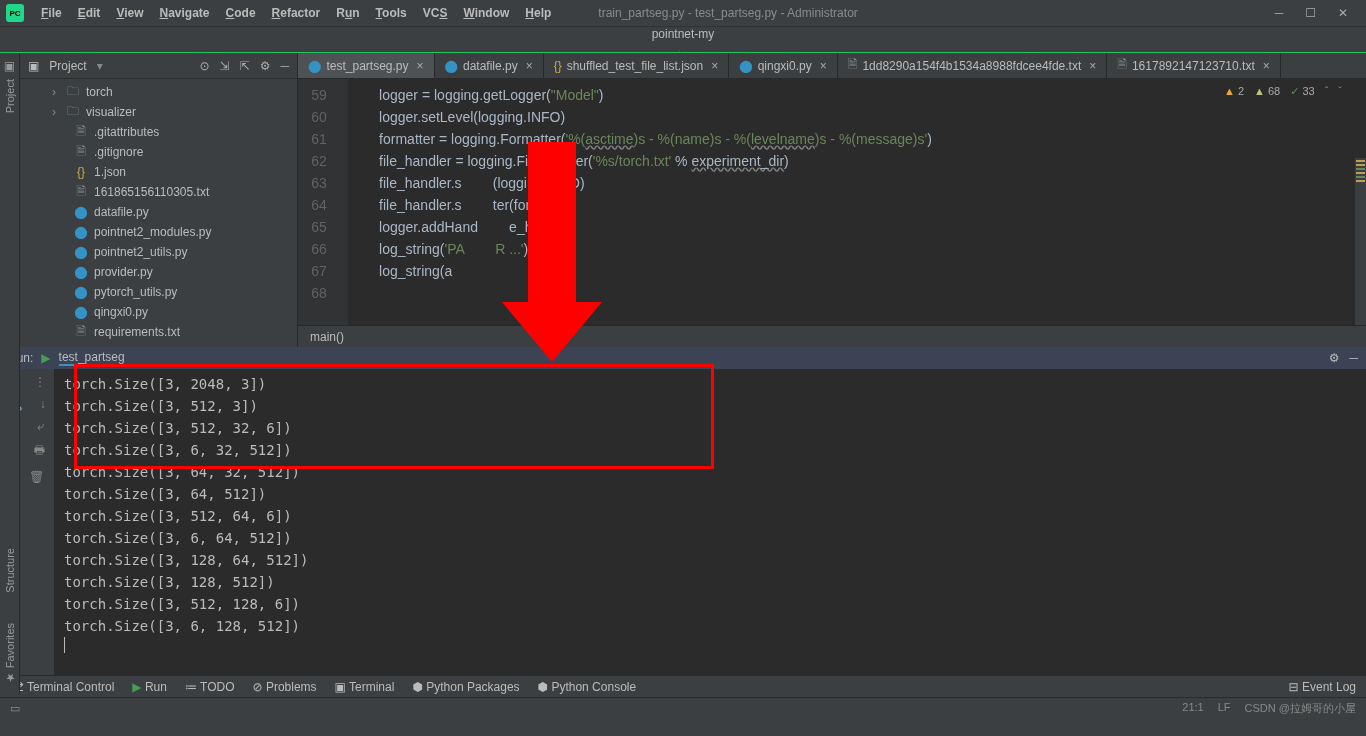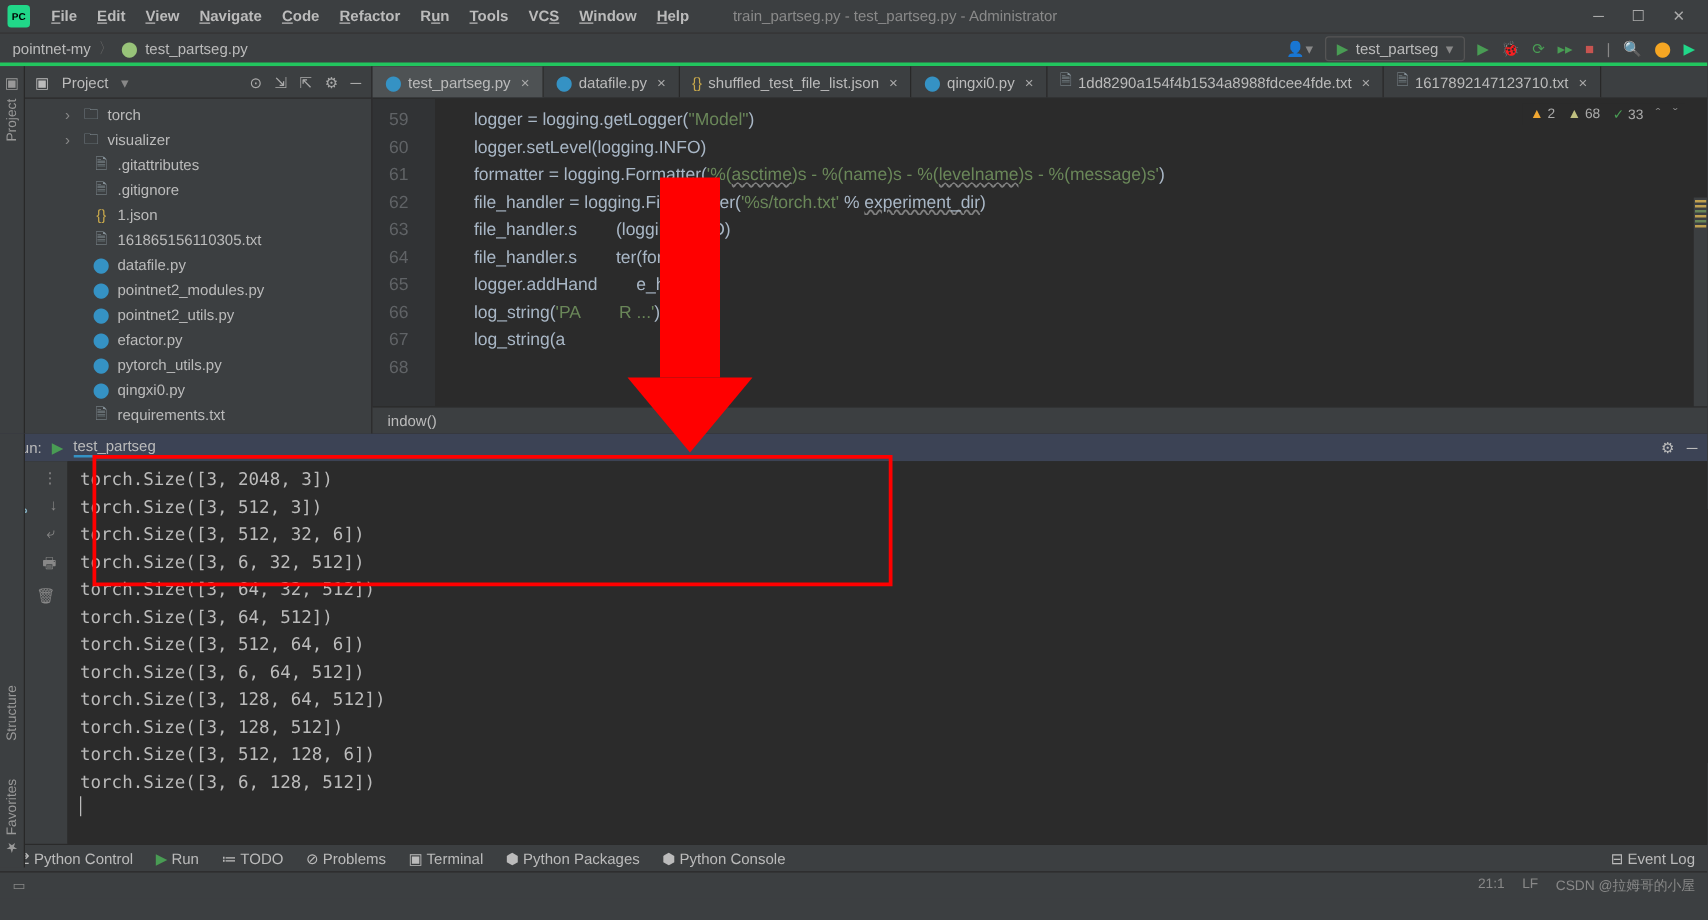--- a/index.html
+++ b/index.html
@@ -3,23 +3,23 @@
 <meta charset="utf-8">
 <style>
 * { margin:0; padding:0; box-sizing:border-box; font-family:"Segoe UI",Arial,sans-serif; }
 body { background:#3c3f41; color:#bbbbbb; width:1366px; height:736px; overflow:hidden; position:relative; font-size:12px; }
 .titlebar { height:27px; background:#3c3f41; display:flex; align-items:center; padding:0 6px; border-bottom:1px solid #323232; }
 .titlebar .logo { width:18px; height:18px; background:#21d789; border-radius:3px; margin-right:10px; position:relative; display:flex; align-items:center; justify-content:center; }
 .titlebar .logo::after { content:"PC"; font-size:8px; color:#000; font-weight:bold; }
 .menu { display:flex; gap:2px;font-weight:bold; }
 .menu span { padding:3px 7px; cursor:default; }
 .menu span u { text-decoration:underline; }
-.titlebar .title { margin-left:28px; color:#8a8a8a; }
+.titlebar .title { margin-left:40px; color:#8a8a8a; }
 .titlebar .wincontrols { margin-left:auto; display:flex; gap:22px; color:#aaa; padding-right:12px; }
-.navbar { height:26px; background:#3c3f41; border-bottom:3px solid #22c55e; display:flex; align-items:center; padding:0 10px; gap:6px; }
+.navbar { height:26px; background:#3c3f41; border-bottom:1px solid #22c55e; display:flex; align-items:center; padding:0 10px; gap:6px;flex-direction:column; }
 .navbar .crumb { color:#bbb; }
 .navbar .chev { color:#666; }
 .navbar .right { margin-left:auto; display:flex; align-items:center; gap:10px; }
 .cfgselect { background:#3c3f41; border:1px solid #555; padding:2px 8px; border-radius:3px; display:flex; align-items:center; gap:6px; }
 .icon { display:inline-block; }
 .icon-py { color:#98c379; }
 .main { display:flex; height:294px; }
 .leftrail { width:20px; background:#3c3f41; border-right:1px solid #282828; display:flex; flex-direction:column; align-items:center; color:#999; padding-top:6px; }
 .leftrail .v { writing-mode:vertical-rl; transform:rotate(180deg); margin-top:6px; font-size:11px; }
 .sidebar { width:278px; background:#3c3f41; border-right:1px solid #282828; display:flex; flex-direction:column; }
@@ -180,21 +180,21 @@
           <span>pointnet2_modules.py</span>
         </div>
         <div class="row">
           <span class="ar"></span>
           <span class="ic" style="color:#3592c4">⬤</span>
           <span>pointnet2_utils.py</span>
         </div>
         <div class="row">
           <span class="ar"></span>
           <span class="ic" style="color:#3592c4">⬤</span>
-          <span>efactor.py</span>
+          <span>provider.py</span>
         </div>
         <div class="row">
           <span class="ar"></span>
           <span class="ic" style="color:#3592c4">⬤</span>
           <span>pytorch_utils.py</span>
         </div>
         <div class="row">
           <span class="ar"></span>
           <span class="ic" style="color:#3592c4">⬤</span>
           <span>qingxi0.py</span>
@@ -261,21 +261,21 @@
       </div>
       <div class="rightrail">
         <div style="background:#c0a050"></div>
           <div style="background:#c0a050"></div>
           <div style="background:#6a8759"></div>
         <div style="background:#c0a050"></div>
           <div style="background:#6a8759"></div>
           <div style="background:#c0a050"></div>
       </div>
     </div>
-    <div class="crumbbar">indow()</div>
+    <div class="crumbbar">main()</div>
   </div>
 </div>
 
 <div class="run-panel">
   <div class="run-hdr">
     <span>Run:</span>
     <span class="green">▶</span>
     <span class="underlined">test_partseg</span>
     <div class="rt">
       <span>⚙</span>
@@ -327,21 +327,21 @@
   <div class="shaft"></div>
     <div class="head"></div>
 </div>
 
 <div class="leftstrip">
   <span class="v">Structure</span>
   <span class="v">★ Favorites</span>
 </div>
 
 <div class="bottombar">
-  <span>⎇ <span>Python Control</span></span>
+  <span>⎇ <span>Terminal Control</span></span>
   <span class="green">▶ <span style="color:#bbb">Run</span></span>
   <span>≔ <span>TODO</span></span>
   <span>⊘ <span>Problems</span></span>
   <span>▣ <span>Terminal</span></span>
   <span>⬢ <span>Python Packages</span></span>
   <span>⬢ <span>Python Console</span></span>
   <span class="rt">⊟ <span>Event Log</span></span>
 </div>
 
 <div class="statusbar">

